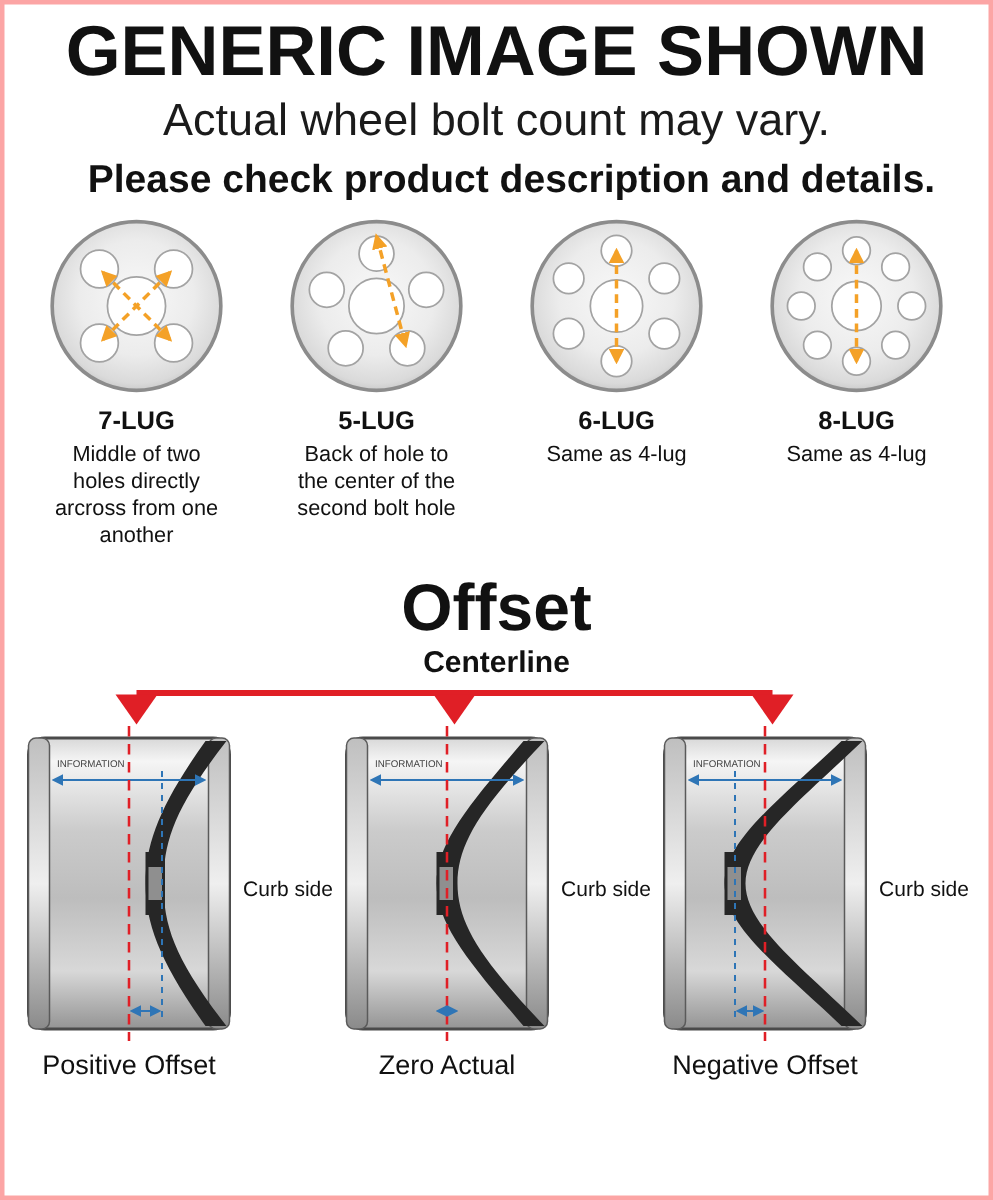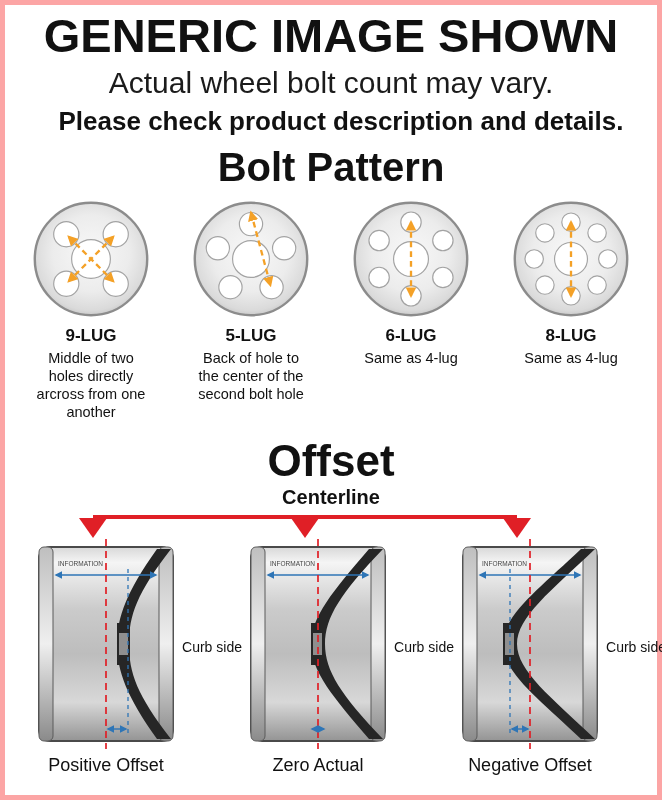--- a/index.html
+++ b/index.html
@@ -4,21 +4,21 @@
 <style>
   * { margin: 0; padding: 0; box-sizing: border-box; }
   html, body { background: #fff; }
   body {
     width: 662px; height: 800px;
     font-family: "Liberation Sans", sans-serif;
     color: #111; overflow: hidden;
   }
   .page {
     width: 662px; height: 800px;
-    border: 5px solid #fca5a5;
+    border: 3px solid #fca5a5;
     background: #fff;
     padding-top: 6px;
   }
   .main-title   { font-size: 47px; font-weight: 800; text-align: center; line-height: 1.08; letter-spacing: 0; }
   .subtitle     { font-size: 30px; font-weight: 400; text-align: center; margin-top: 4px; color: #1b1b1b; }
   .note         { font-size: 26px; font-weight: 700; text-align: center; margin-top: 6px; padding-left: 20px; }
   .section-title{ font-size: 40px; font-weight: 800; text-align: center; }
   .bolt-title   { margin-top: 8px; }
   .offset-title { font-size: 44px; margin-top: 14px; }
 
@@ -35,21 +35,21 @@
   .tri {
     position: absolute; top: 9px; width: 0; height: 0;
     border-left: 14px solid transparent; border-right: 14px solid transparent;
     border-top: 20px solid #e01f26;
   }
   .tri1 { left: 74px; } .tri2 { left: 286px; } .tri3 { left: 498px; }
 
   .wheel-grid {
     display: grid;
     grid-template-columns: 150px 62px 150px 62px 150px 62px;
-    padding-left: 26px;
+    padding-left: 8px;
     align-items: center;
   }
   .wheel-svg { width: 150px; height: 210px; margin-top: 30px; }
   .curb { font-size: 14px; text-align: center; margin-top: 36px; color: #111; }
   .offset-labels { margin-top: 6px; }
   .offset-label { font-size: 18px; font-weight: 400; text-align: center; }
   .shared-defs { position: absolute; width: 0; height: 0; }
 </style>
 </head>
 <body>
@@ -83,40 +83,39 @@
     </marker>
   </defs>
 </svg>
 
 <div class="page">
 
   <h1 class="main-title">GENERIC IMAGE SHOWN</h1>
   <div class="subtitle">Actual wheel bolt count may vary.</div>
   <div class="note">Please check product description and details.</div>
 
-  <h2 class="section-title bolt-title">Bolt Pattern</h2>
 
   <div class="lug-row">
 
     <div class="lug-item">
       <svg class="lug-svg" viewBox="0 0 130 130">
         <circle cx="65" cy="65" r="58" fill="url(#wheelFace)" stroke="#8c8c8c" stroke-width="2.5"></circle>
         <g fill="#ffffff" stroke="#a3a3a3" stroke-width="1.2">
           <circle cx="90.5" cy="90.5" r="13"></circle>
           <circle cx="39.5" cy="90.5" r="13"></circle>
           <circle cx="39.5" cy="39.5" r="13"></circle>
           <circle cx="90.5" cy="39.5" r="13"></circle>
         </g>
         <circle cx="65" cy="65" r="20" fill="#ffffff" stroke="#a3a3a3" stroke-width="1.2"></circle>
         <g stroke="#f4a127" stroke-width="2.4" stroke-dasharray="6 4">
           <line x1="42" y1="42" x2="88" y2="88" marker-start="url(#arrO)" marker-end="url(#arrO)"></line>
           <line x1="88" y1="42" x2="42" y2="88" marker-start="url(#arrO)" marker-end="url(#arrO)"></line>
         </g>
       </svg>
-      <div class="lug-label">9-LUG</div>
+      <div class="lug-label">7-LUG</div>
       <div class="lug-desc">Middle of two holes directly arcross from one another</div>
     </div>
 
     <div class="lug-item">
       <svg class="lug-svg" viewBox="0 0 130 130">
         <circle cx="65" cy="65" r="58" fill="url(#wheelFace)" stroke="#8c8c8c" stroke-width="2.5"></circle>
         <g fill="#ffffff" stroke="#a3a3a3" stroke-width="1.2">
           <circle cx="65" cy="29" r="12"></circle>
           <circle cx="99.2" cy="53.9" r="12"></circle>
           <circle cx="86.2" cy="94.1" r="12"></circle>

